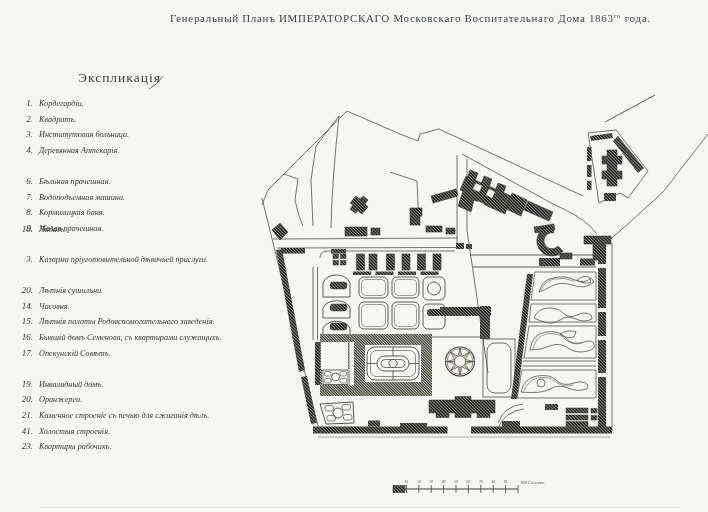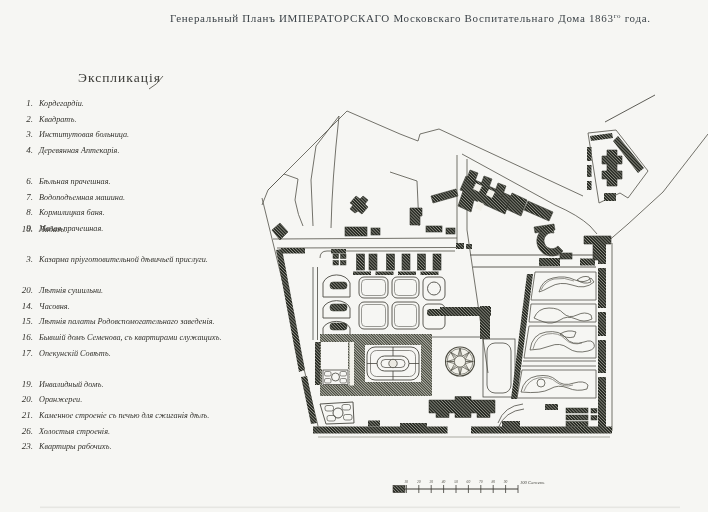--- a/index.html
+++ b/index.html
@@ -35,21 +35,21 @@
 <div class="lg" style="top:224px"><b>10.</b>Лабазъ.</div>
 <div class="lg" style="top:254px"><b>3.</b>Казарма пріуготовительной дѣвичьей прислуги.</div>
 <div class="lg" style="top:285.2px"><b>20.</b>Лѣтнія сушильни.</div>
 <div class="lg" style="top:300.8px"><b>14.</b>Часовня.</div>
 <div class="lg" style="top:316.4px"><b>15.</b>Лѣтнія палаты Родовспомогательнаго заведенія.</div>
 <div class="lg" style="top:332px"><b>16.</b>Бывшій домъ Семенова, съ квартирами служащихъ.</div>
 <div class="lg" style="top:347.6px"><b>17.</b>Опекунскій Совѣтъ.</div>
 <div class="lg" style="top:378.8px"><b>19.</b>Инвалидный домъ.</div>
 <div class="lg" style="top:394.4px"><b>20.</b>Оранжереи.</div>
 <div class="lg" style="top:410px"><b>21.</b>Каменное строеніе съ печью для сжиганія дѣлъ.</div>
-<div class="lg" style="top:425.6px"><b>26.</b>Холостыя строенія.</div>
+<div class="lg" style="top:425.6px"><b>41.</b>Холостыя строенія.</div>
 <div class="lg" style="top:441.2px"><b>23.</b>Квартиры рабочихъ.</div>
 <svg width="708" height="512" viewBox="0 0 708 512">
 <defs>
 <pattern id="bh" width="2.2" height="2.2" patternUnits="userSpaceOnUse" patternTransform="rotate(45)">
 <rect width="2.2" height="2.2" fill="#b4b3aa"></rect>
 <rect width="2.2" height="1.65" fill="#282b24"></rect>
 </pattern>
 <pattern id="gd" width="1.9" height="1.9" patternUnits="userSpaceOnUse" patternTransform="rotate(45)">
 <rect width="1.9" height="1.9" fill="#cfcec5"></rect>
 <rect width="1.9" height="1.1" fill="#3a3d31"></rect>

